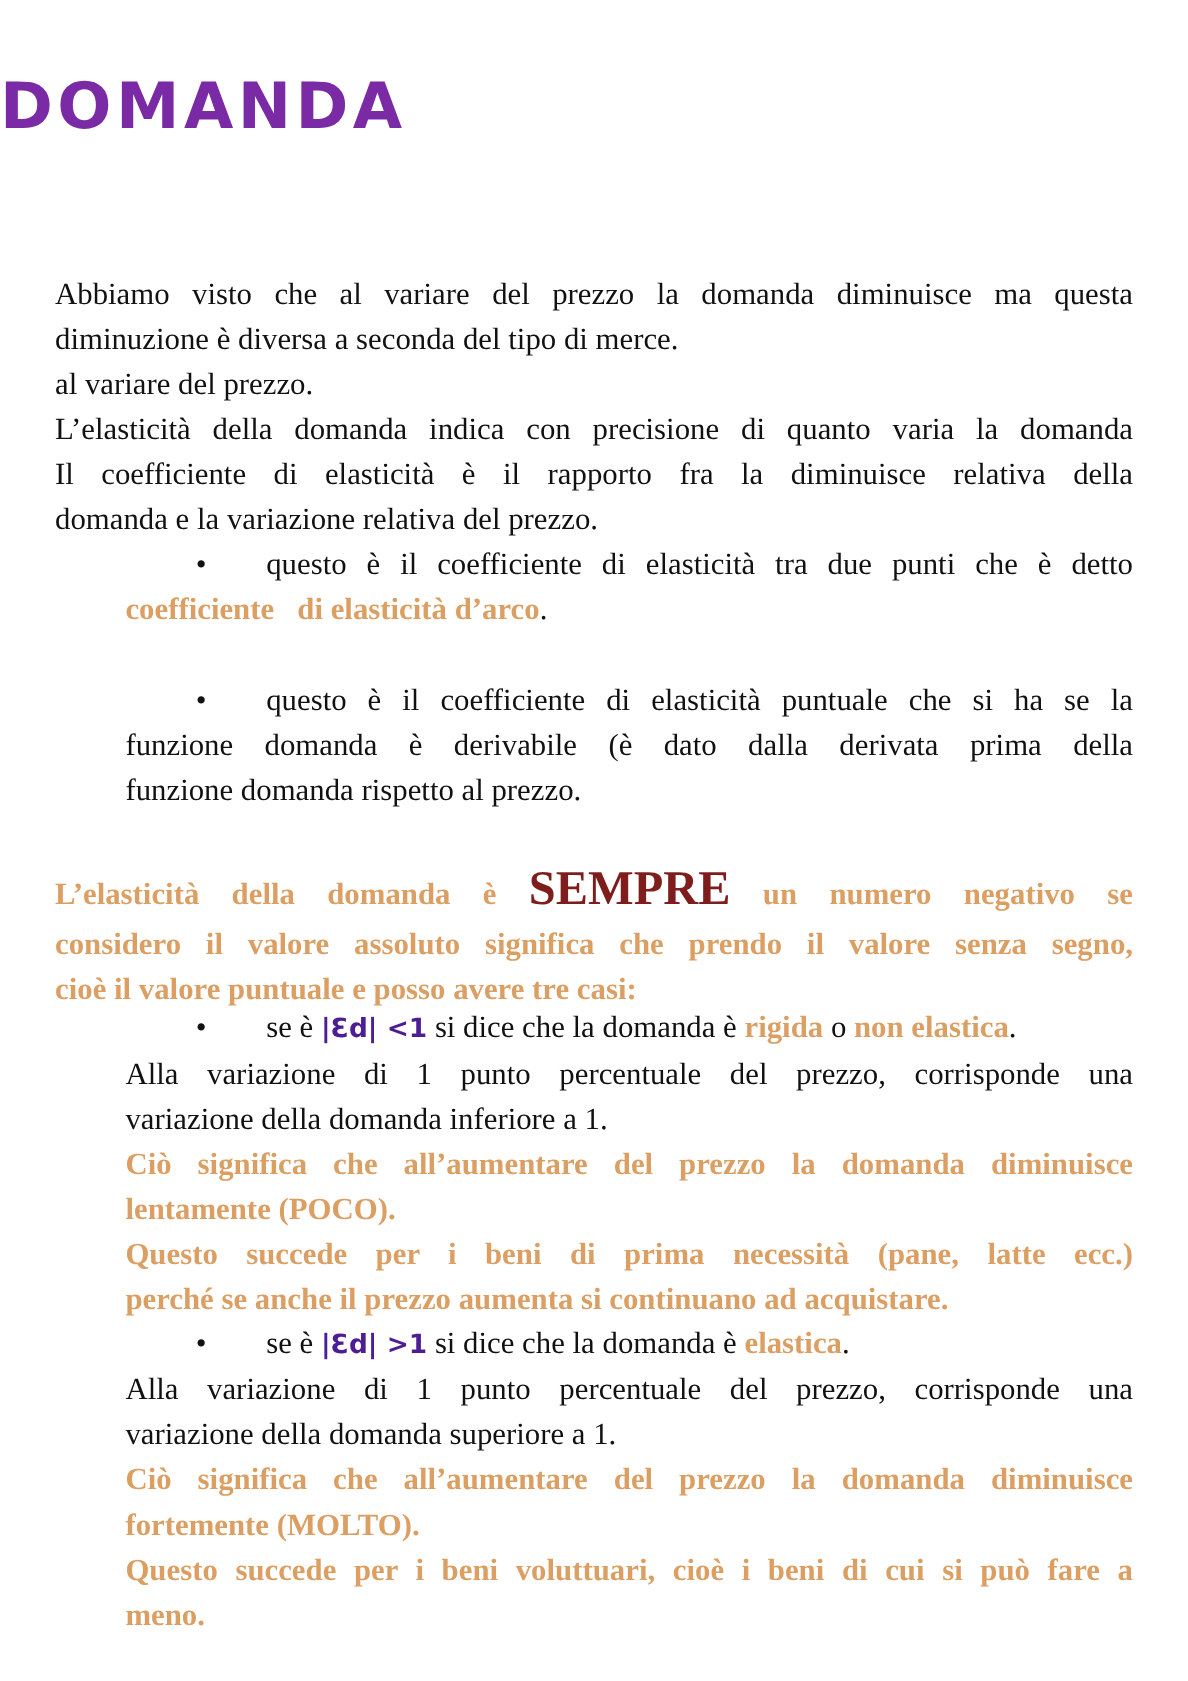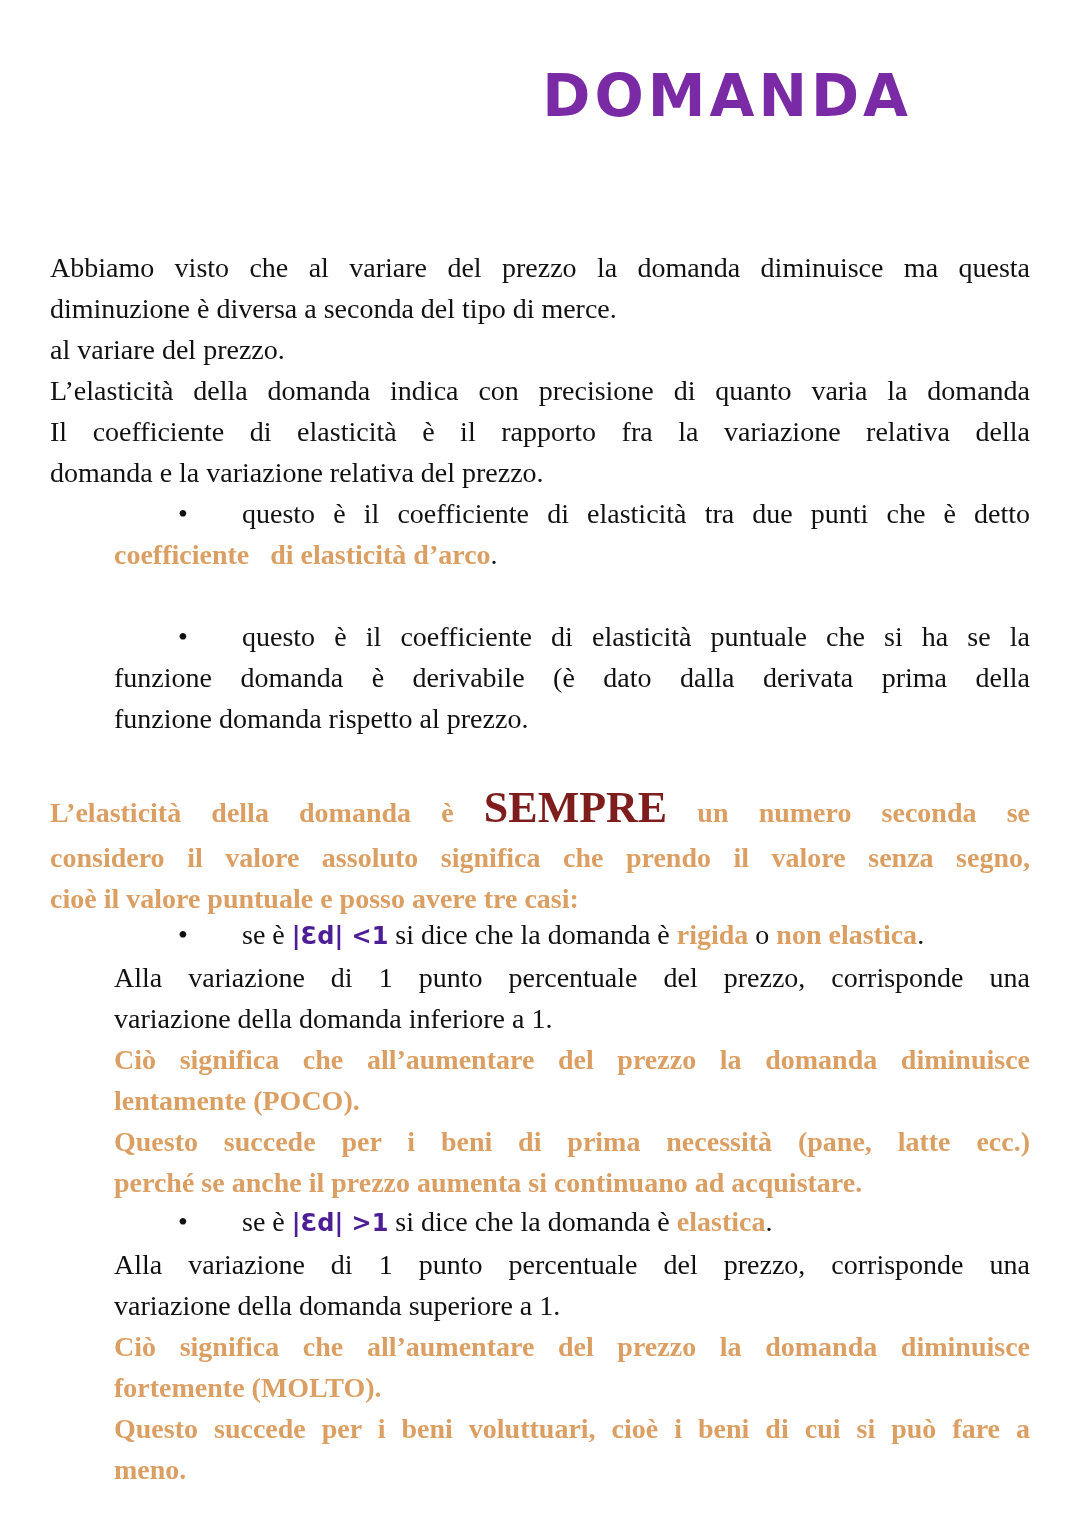--- a/index.html
+++ b/index.html
@@ -1,18 +1,18 @@
 <!DOCTYPE html>
 <html><head>
 <meta charset="utf-8">
 <style>
   html, body { margin:0; padding:0; background:#ffffff; }
   body { width:1080px; height:1528px; position:relative; overflow:hidden;
          font-family:"Liberation Serif", serif; color:#111; }
-  .title { position:absolute; top:62px; left:0; width:912px; text-align:right;
+  .title { position:absolute; top:62px; left:0; width:912px; text-align:left;
            font-family:"DejaVu Sans", sans-serif; font-weight:bold; font-size:58px;
            letter-spacing:4px; color:#7b2aa6; }
   .page { position:absolute; left:50px; width:980px;margin-top:16px; }
   .p { font-size:28px; line-height:41px; text-align:justify; text-align-last:left; margin:0; }
   .jl { text-align:justify; text-align-last:justify; }
   .orange { color:#dc9f63; font-weight:bold; }
   .purple-sans { color:#4c1d95; font-weight:bold; font-family:"DejaVu Sans", sans-serif; font-size:24px; }
   .sempre { color:#7f1d1d; font-weight:bold; font-size:44px; }
   .bullet-line { position:relative; padding-left:192px; font-size:28px; line-height:41px; text-align:justify; text-align-last:justify; }
   .bullet-dot { position:absolute; left:128px; top:0; }
@@ -21,21 +21,21 @@
 </head>
 <body>
 
 <div class="title">DOMANDA</div>
 
 <div class="page" style="top:231px;">
   <p class="p jl">Abbiamo visto che al variare del prezzo la domanda diminuisce ma questa</p>
   <p class="p">diminuzione è diversa a seconda del tipo di merce.</p>
   <p class="p">al variare del prezzo.</p>
   <p class="p jl">L’elasticità della domanda indica con precisione di quanto varia la domanda</p>
-  <p class="p jl">Il coefficiente di elasticità è il rapporto fra la variazione relativa della</p>
+  <p class="p jl">Il coefficiente di elasticità è il rapporto fra la diminuisce relativa della</p>
   <p class="p">domanda e la variazione relativa del prezzo.</p>
 </div>
 
 <div class="page" style="top:477px;">
   <div class="bullet-line">
     <span class="bullet-dot">•</span>
     <span>questo è il coefficiente di elasticità tra due punti che è detto</span>
   </div>
   <p class="p indent"><span class="orange" style="white-space:pre;">coefficiente   di elasticità d’arco</span><span>.</span></p>
 </div>
@@ -44,21 +44,21 @@
   <div class="bullet-line">
     <span class="bullet-dot">•</span>
     <span>questo è il coefficiente di elasticità puntuale che si ha se la</span>
   </div>
   <p class="p indent jl">funzione domanda è derivabile (è dato dalla derivata prima della</p>
   <p class="p indent">funzione domanda rispetto al prezzo.</p>
 </div>
 
 <div class="page" style="top:768px;">
   <p class="p jl orange" style="line-height:48px;">
-    <span>L’elasticità della domanda è </span><span class="sempre">SEMPRE</span><span> un numero seconda se</span>
+    <span>L’elasticità della domanda è </span><span class="sempre">SEMPRE</span><span> un numero negativo se</span>
   </p>
   <p class="p jl orange">considero il valore assoluto significa che prendo il valore senza segno,</p>
   <p class="p orange">cioè il valore puntuale e posso avere tre casi:</p>
 </div>
 
 <div class="page" style="top:898px;">
   <div class="bullet-line" style="text-align-last:left;">
     <span class="bullet-dot">•</span>
     <span>se è </span><span class="purple-sans">|Ɛd| &lt;1</span><span> si dice che la domanda è </span><span class="orange">rigida</span><span> o </span><span class="orange">non elastica</span><span>.</span>
   </div>

